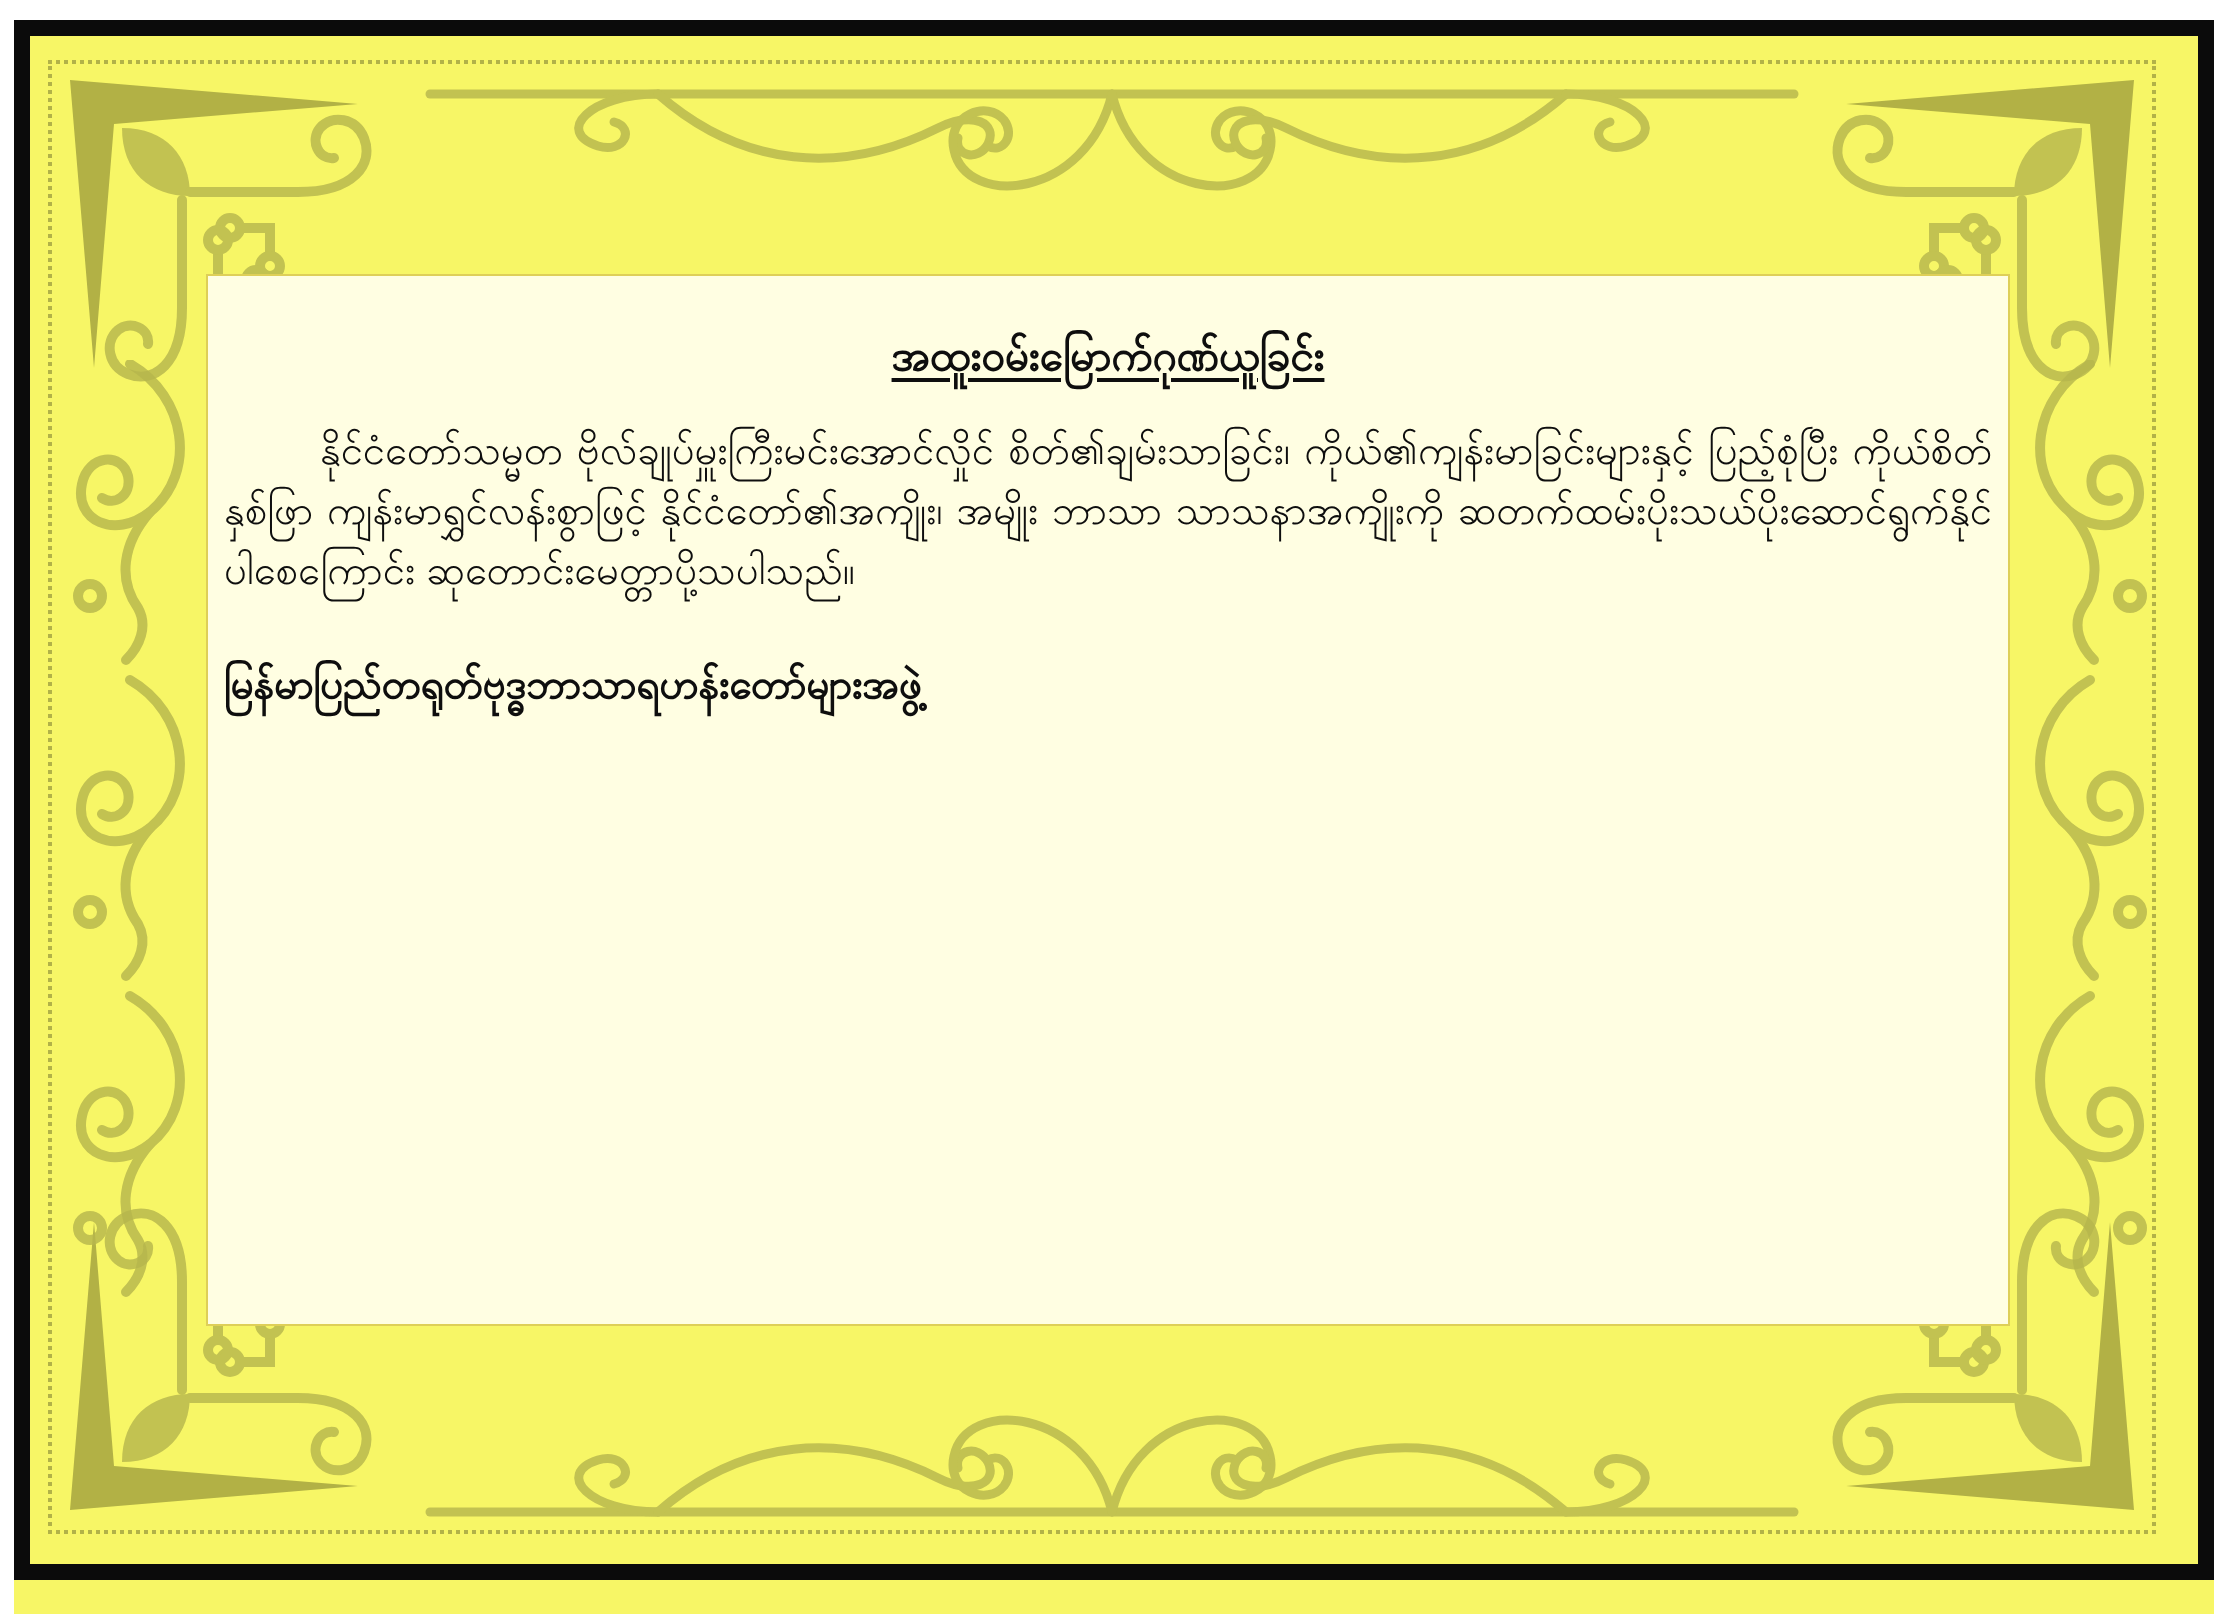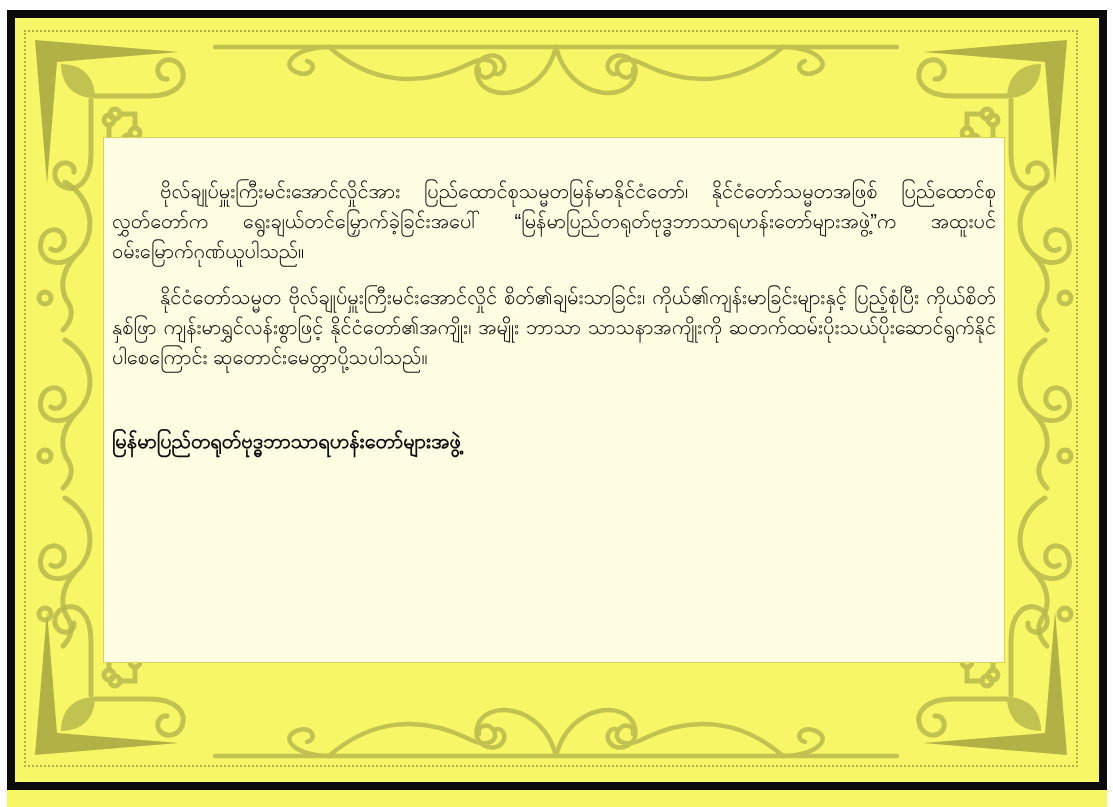--- a/index.html
+++ b/index.html
@@ -46,21 +46,21 @@
     text-underline-offset:4px;
   }
   .doc-para{
     margin:16px 0 0 0;
     font-size:20px;line-height:30px;
     text-align:justify;
     text-indent:48px;
   }
   .doc-para.second{}
   .doc-signature{
-    margin:56px 0 0 0;
+    margin:28px 0 0 0;
     font-size:20px;font-weight:bold;
     text-align:left;
   }
 </style>
 </head>
 <body>
 
 <div class="stage">
   <div class="slide">
 
@@ -167,19 +167,19 @@
         <path d="M38,160 C10,176 4,214 28,234 C46,248 66,238 62,220 C59,205 42,204 39,216 C37,226 46,231 52,227"></path>
         <path d="M28,234 C42,250 44,268 34,282 C29,291 33,301 40,308"></path>
         <circle cx="58" cy="276" r="6"></circle>
         <path d="M38,318 C10,334 4,372 28,392 C46,406 66,396 62,378 C59,363 42,362 39,374 C37,384 46,389 52,385"></path>
         <path d="M28,392 C42,408 44,426 34,440 C29,449 33,459 40,466"></path>
         <circle cx="58" cy="434" r="6"></circle>
       </g>
     </svg>
 
     <div class="content-card">
-      <p class="doc-para">ဗိုလ်ချုပ်မှူးကြီးမင်းအောင်လှိုင်အား ပြည်ထောင်စုသမ္မတမြန်မာနိုင်ငံတော်၊ နိုင်ငံတော်သမ္မတအဖြစ် ပြည်ထောင်စုလွှတ်တော်က ရွေးချယ်တင်မြှောက်ခဲ့ခြင်းအပေါ် “မြန်မာပြည်တရုတ်ဗုဒ္ဓဘာသာရဟန်းတော်များအဖွဲ့”က အထူးပင် ဝမ်းမြောက်ဂုဏ်ယူပါသည်။</p>
+      <h1 class="doc-title">အထူးဝမ်းမြောက်ဂုဏ်ယူခြင်း</h1>
       <p class="doc-para second">နိုင်ငံတော်သမ္မတ ဗိုလ်ချုပ်မှူးကြီးမင်းအောင်လှိုင် စိတ်၏ချမ်းသာခြင်း၊ ကိုယ်၏ကျန်းမာခြင်းများနှင့် ပြည့်စုံပြီး ကိုယ်စိတ်နှစ်ဖြာ ကျန်းမာရွှင်လန်းစွာဖြင့် နိုင်ငံတော်၏အကျိုး၊ အမျိုး ဘာသာ သာသနာအကျိုးကို ဆတက်ထမ်းပိုးသယ်ပိုးဆောင်ရွက်နိုင်ပါစေကြောင်း ဆုတောင်းမေတ္တာပို့သပါသည်။</p>
       <p class="doc-signature">မြန်မာပြည်တရုတ်ဗုဒ္ဓဘာသာရဟန်းတော်များအဖွဲ့</p>
     </div>
 
   </div>
 </div>
 
 </body></html>

